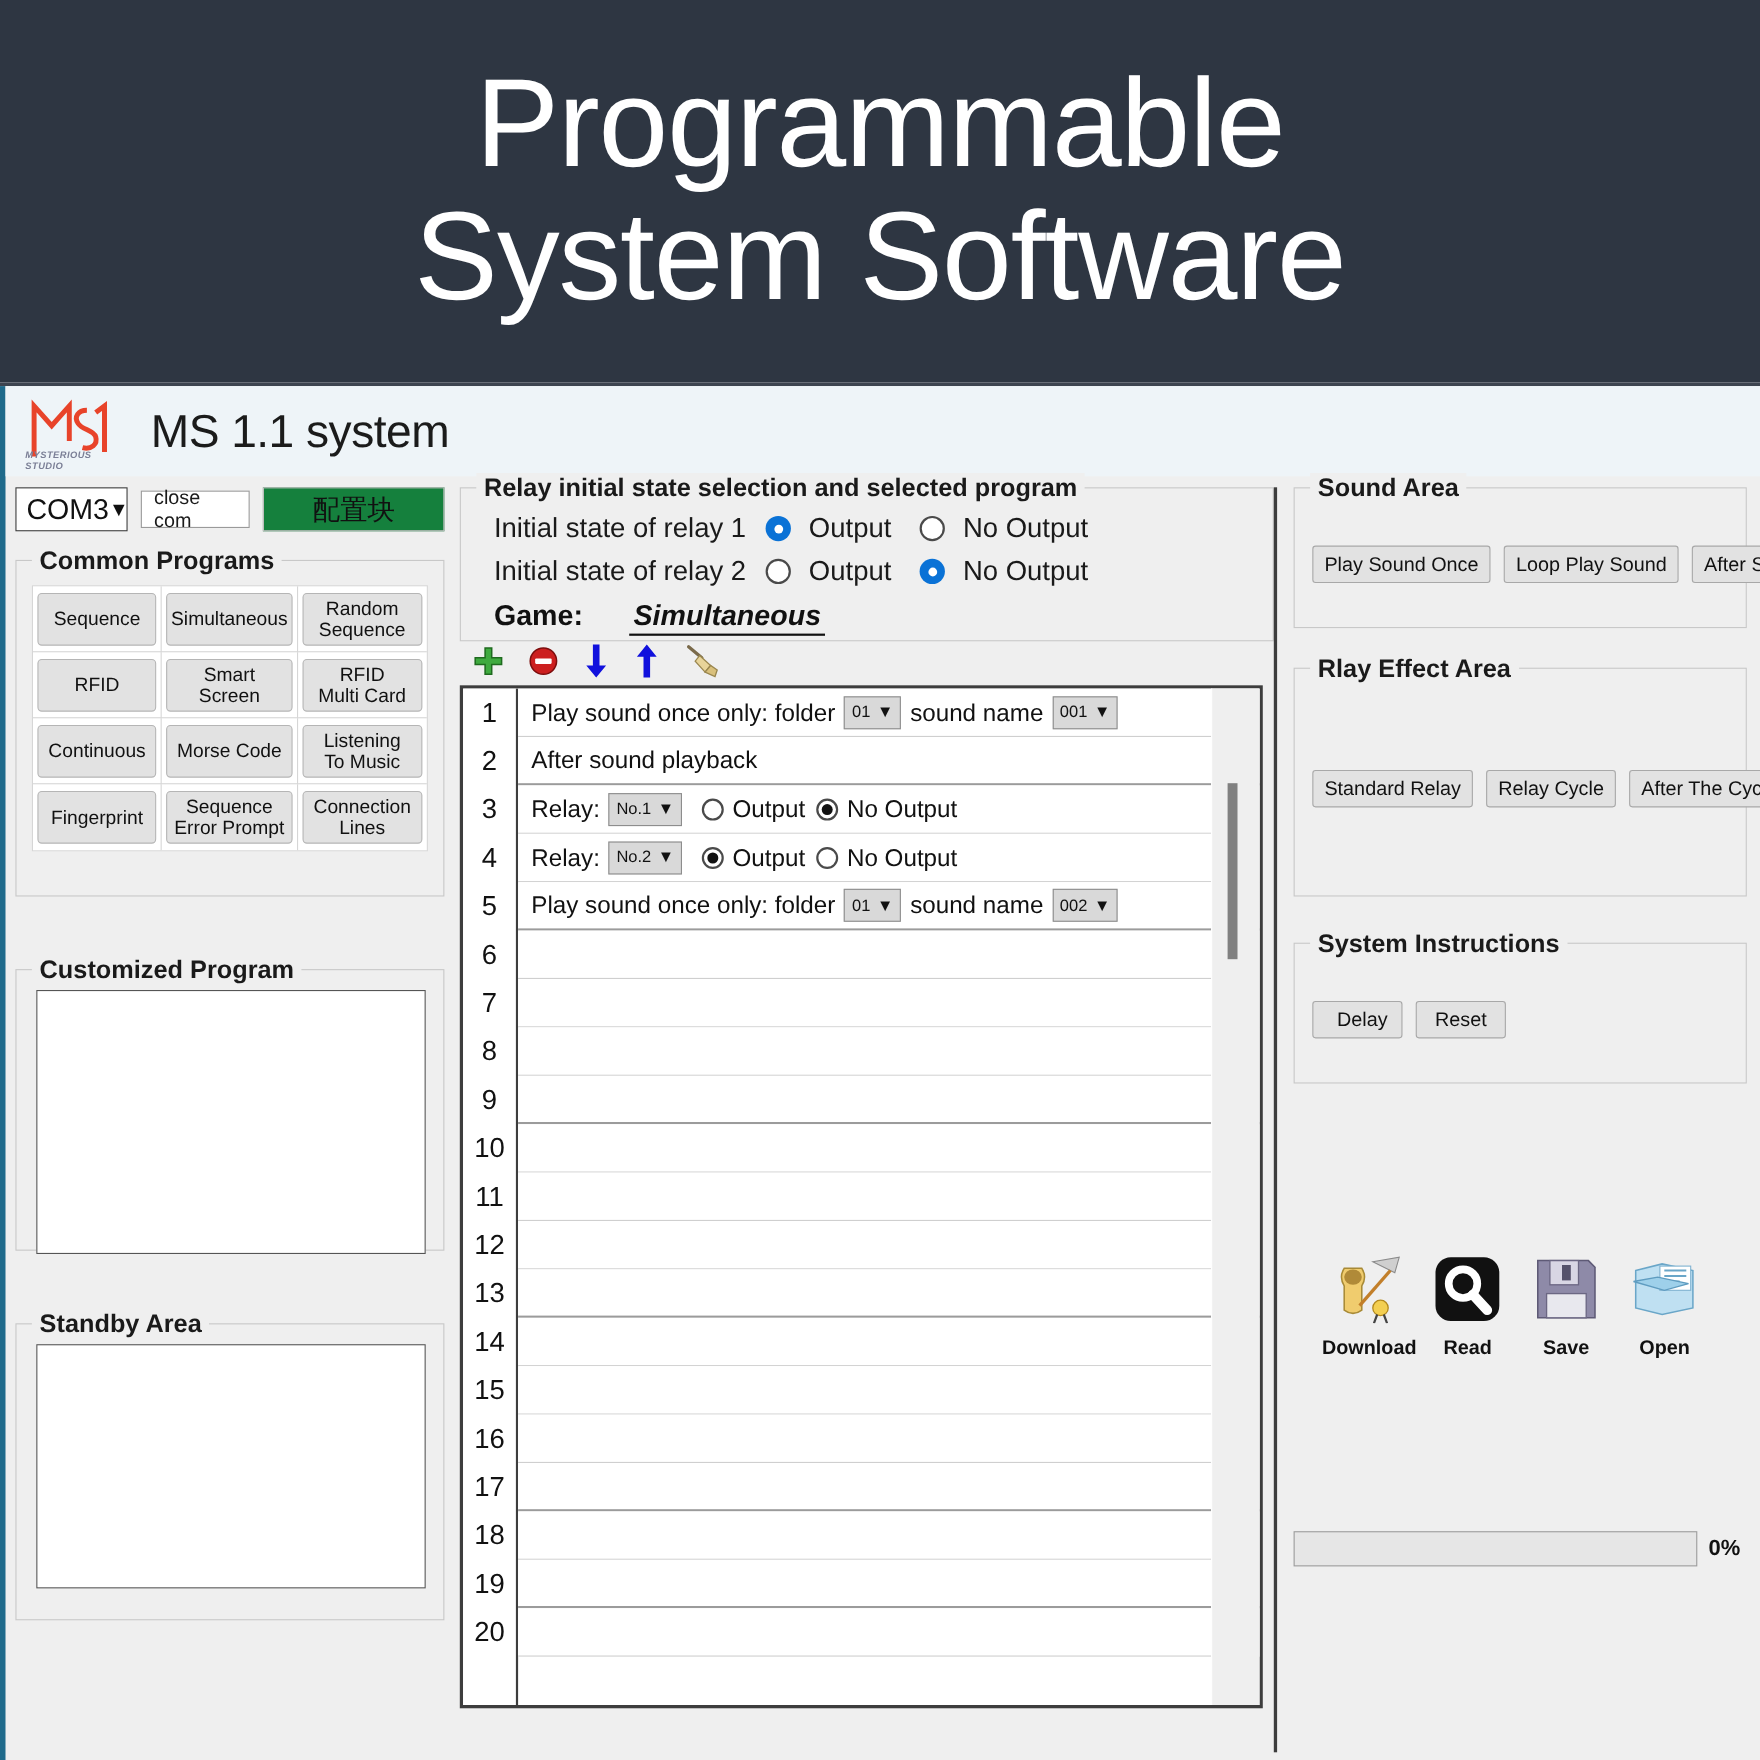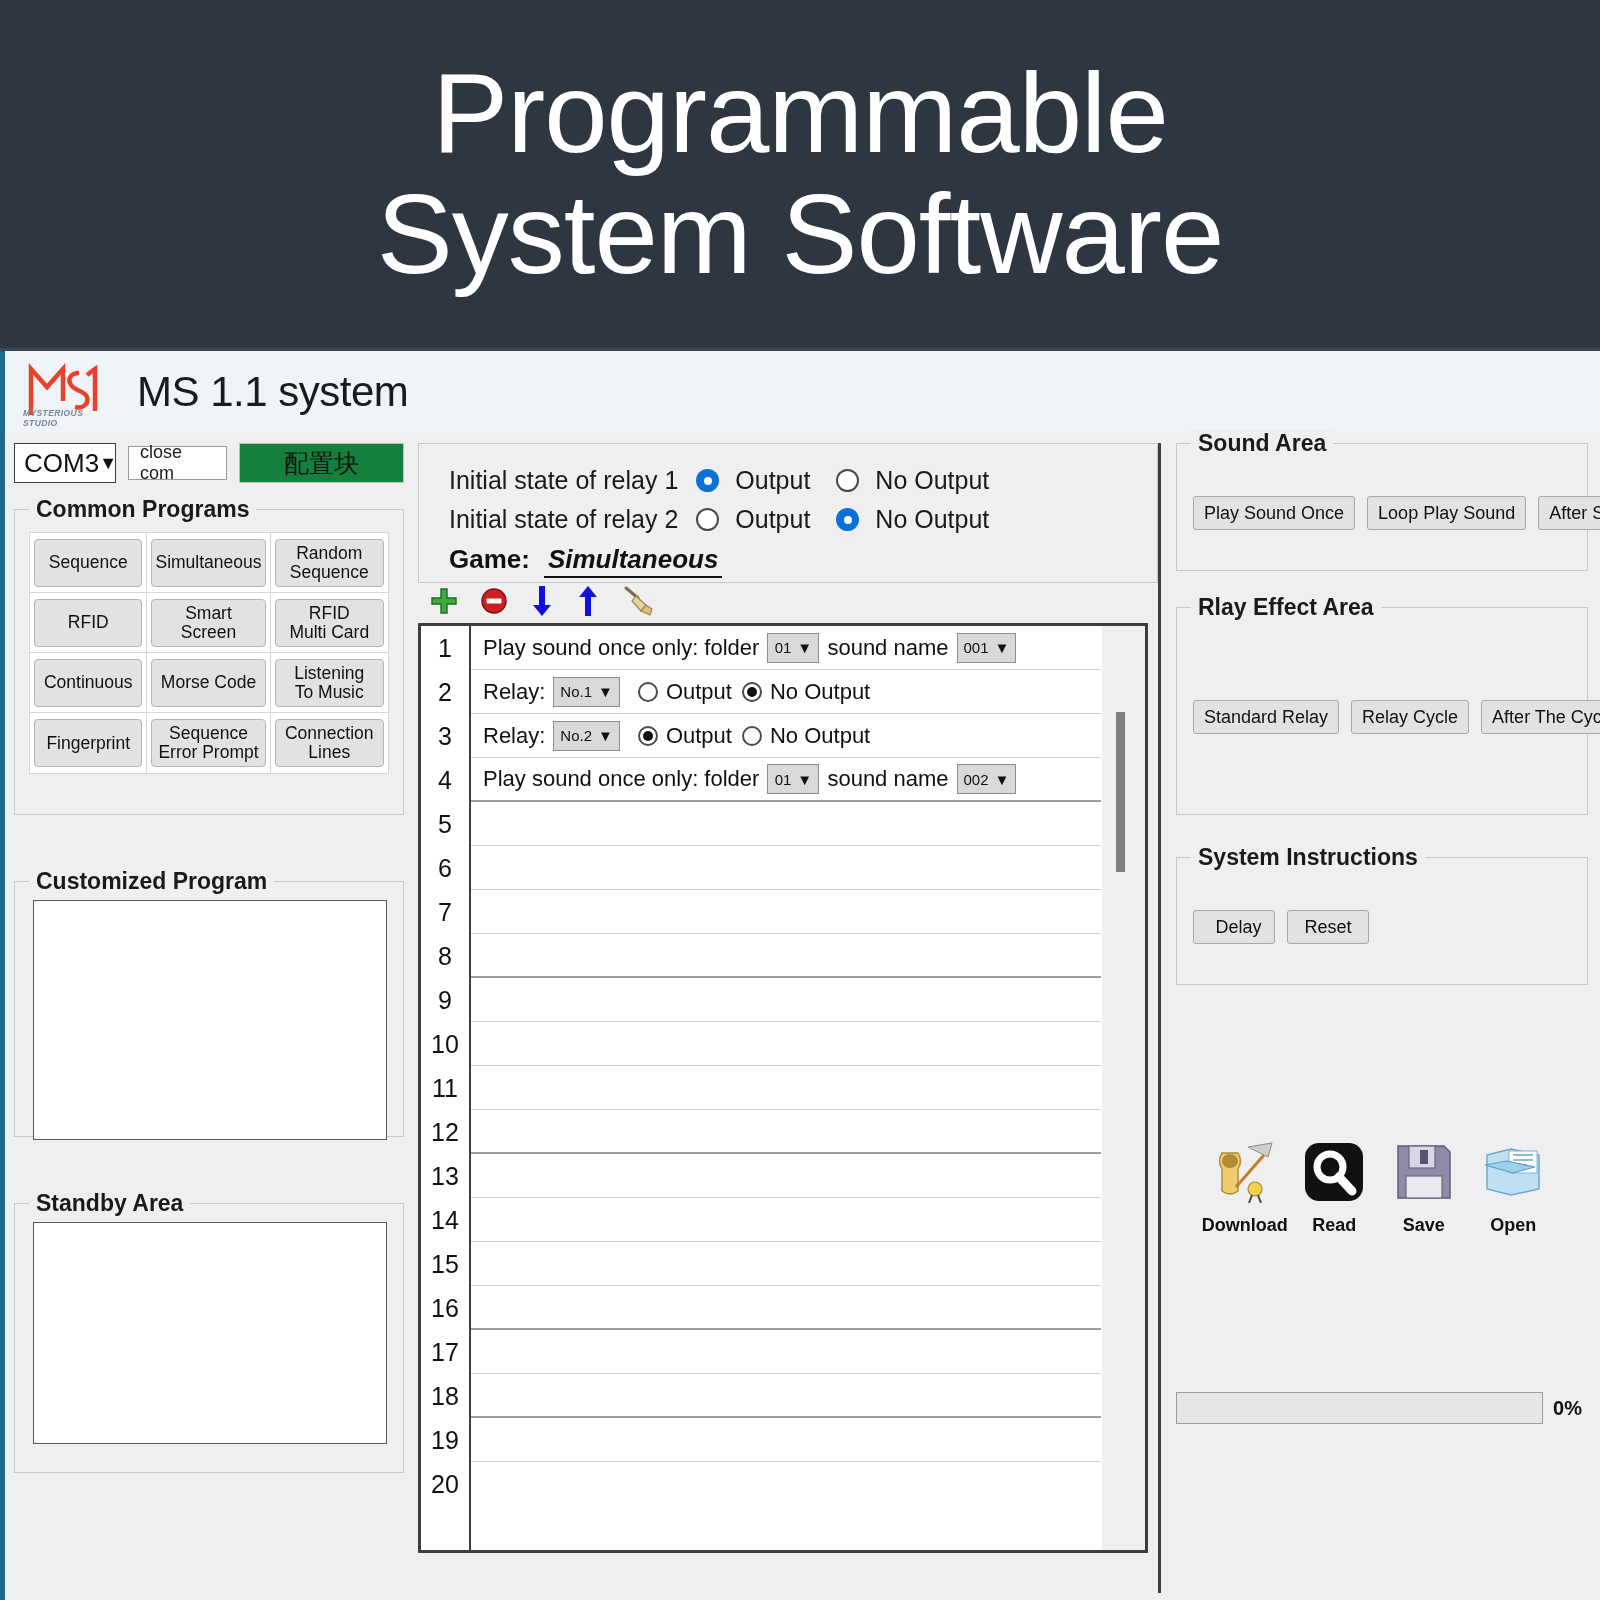--- a/index.html
+++ b/index.html
@@ -276,38 +276,39 @@
 
     <div class="gbox" style="margin-top:66px; height:270px;">
       <div class="glabel">Standby Area</div>
       <div class="whitebox" style="margin:18px 16px 16px 18px; height:222px;"></div>
     </div>
   </div>
 
   <div class="col-mid">
 
     <div class="gbox relaybox">
+      <div class="glabel">Relay initial state selection and selected program</div>
 
       <div class="relay-line" style="margin:22px 0 0 30px;">
         <span>Initial state of relay 1</span>
         <span class="radio blue" style="margin-left:18px;"></span>
         <span style="margin-left:16px;">Output</span>
         <span class="radio" style="margin-left:26px;"></span>
         <span style="margin-left:16px;">No Output</span>
       </div>
 
       <div class="relay-line" style="margin:10px 0 0 30px;">
         <span>Initial state of relay 2</span>
         <span class="radio" style="margin-left:18px;"></span>
         <span style="margin-left:16px;">Output</span>
         <span class="radio blue" style="margin-left:26px;"></span>
         <span style="margin-left:16px;">No Output</span>
       </div>
 
-      <div class="game-line" style="margin:10px 0 0 30px;">
+      <div class="game-line" style="margin:10px 0 0 30px;gap:28px;">
         <span>Game:</span>
         <span class="game-val">Simultaneous</span>
       </div>
     </div>
 
     <div class="toolbar">
       <span>
         <svg width="28" height="28" viewBox="0 0 28 28">
           <path d="M11 2 h6 v9 h9 v6 h-9 v9 h-6 v-9 h-9 v-6 h9 z" fill="#3faa3f" stroke="#1f6b1f" stroke-width="1.4"></path>
         </svg>
@@ -368,20 +369,23 @@
             <span>01</span>
             <span>▼</span>
           </span>
           <span>sound name</span>
           <span class="mini-combo">
             <span>001</span>
             <span>▼</span>
           </span>
         </div>
 
+        <div class="row thick">
+          <span>After sound playback</span>
+        </div>
 
         <div class="row">
           <span>Relay:</span>
           <span class="mini-combo">
             <span>No.1</span>
             <span>▼</span>
           </span>
           <span class="radio"></span>
           <span>Output</span>
           <span class="radio dot"></span>

